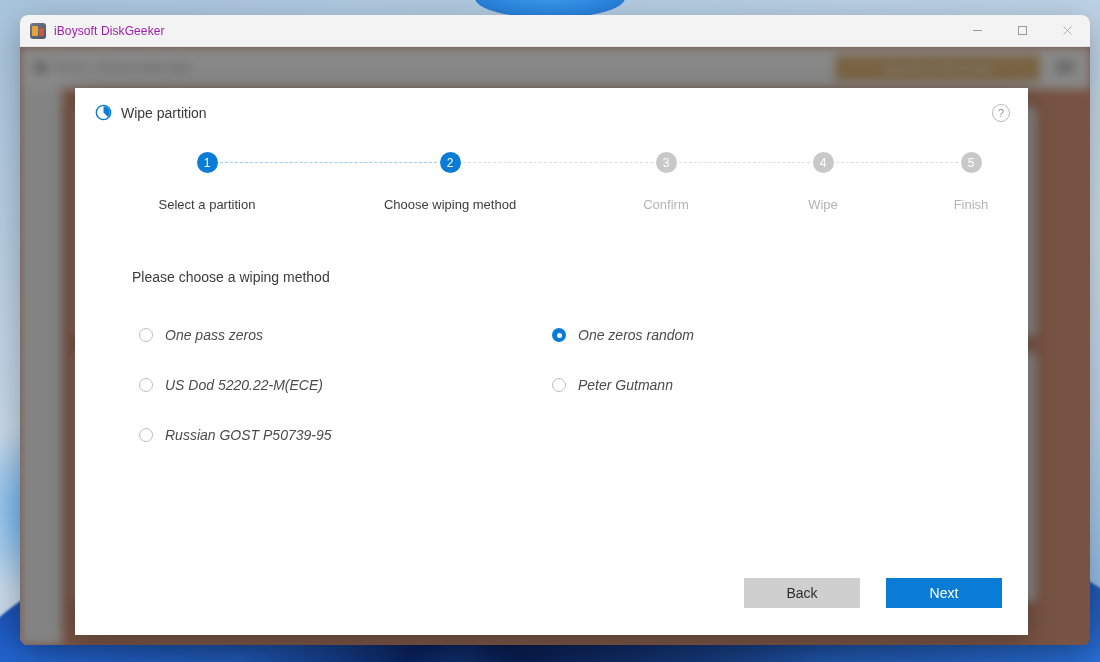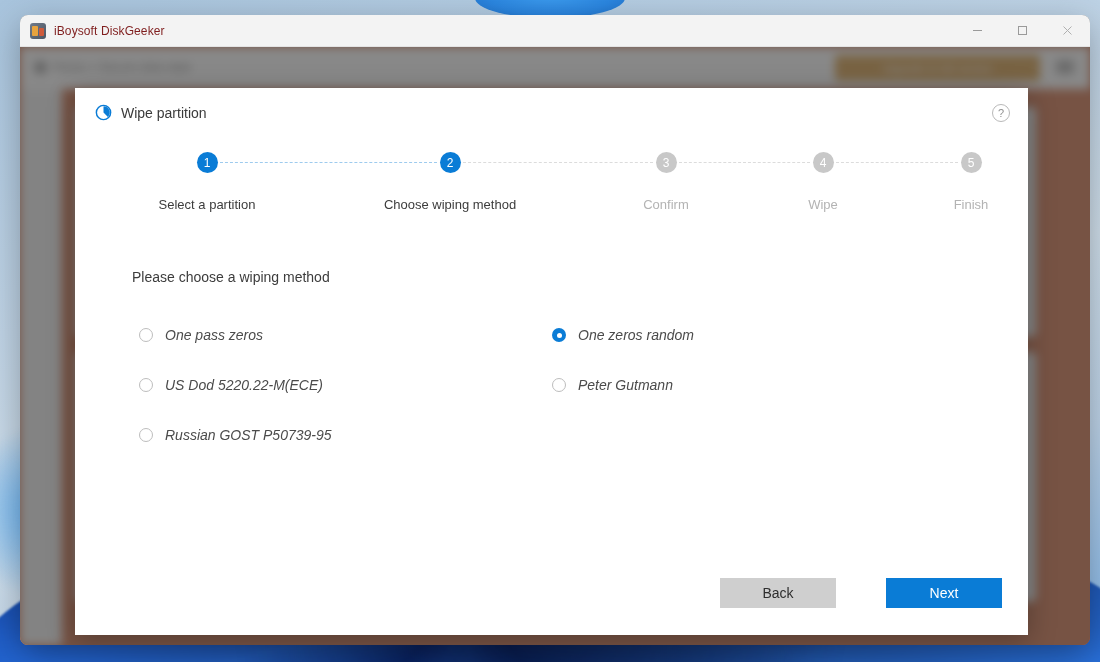--- a/index.html
+++ b/index.html
@@ -110,21 +110,21 @@
     content: "";
     position: absolute;
     right: 2px; top: 5px;
     width: 5px; height: 8px;
     background: #cf5a3b;
     border-radius: 1px;
   }
   #app-title {
     margin-left: 8px;
     font-size: 12px;
-    color: #7f1d1d;
+    color: #a21caf;
     letter-spacing: 0.1px;
   }
   .win-ctrls {
     margin-left: auto;
     display: flex;
     height: 32px;
   }
   .win-btn {
     width: 45px;
     height: 32px;
@@ -385,21 +385,21 @@
     height: 30px;
     border: none;
     font-size: 14px;
     font-family: "Liberation Sans", sans-serif;
     cursor: pointer;
     display: flex;
     align-items: center;
     justify-content: center;
   }
   #back-button { background: #cfcfcf; color: #2e2e2e; }
-  #next-button { background: #0a7cd6; color: #ffffff; margin-left: 24px; }
+  #next-button { background: #0a7cd6; color: #ffffff; }
 </style>
 </head>
 <body>
 
 <div id="desktop">
   <div class="bloom-top"></div>
   <div class="left-glow"></div>
   <div class="bloom-bottom"></div>
   <div class="bloom-bottom-2"></div>
 </div>

